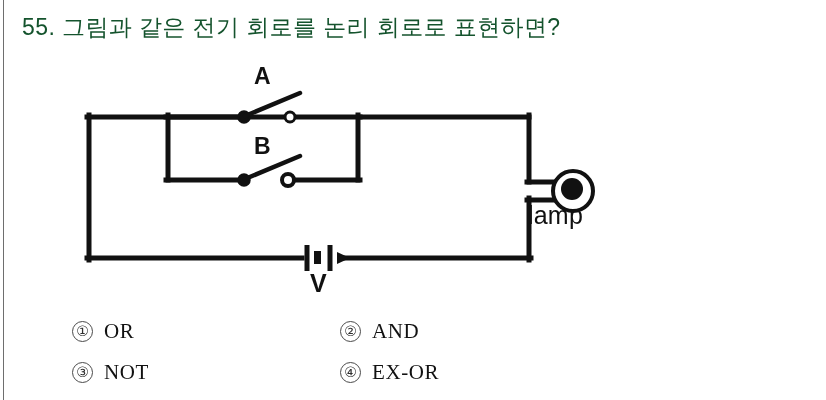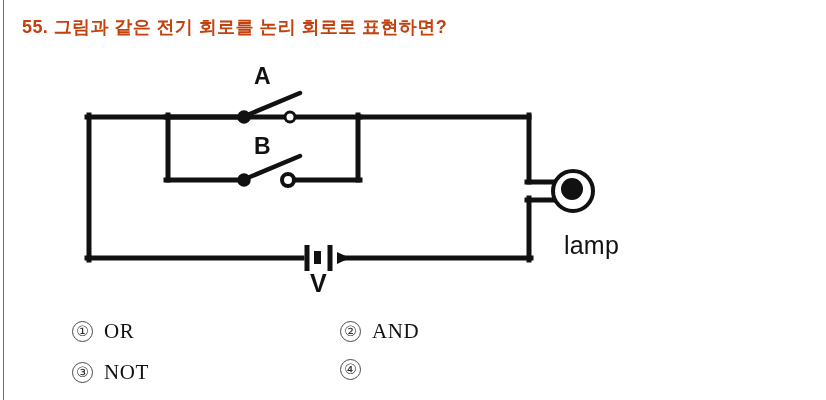--- a/index.html
+++ b/index.html
@@ -33,26 +33,25 @@
     width: 1px;
     height: 400px;
     background: #6e6e6e;
   }
 
   
   .question-line {
     position: absolute;
     left: 22px;
     top: 12px;
-    font-size: 18px;
+    font-size: 23px;
     line-height: 30px;
     letter-spacing: 0.4px;
     white-space: nowrap;
-    color: #c2410c;
-    font-weight: bold;
+    color: #14532d;
   }
   .q-number {
     display: inline;
   }
   .q-text {
     display: inline;
   }
 
   
   .circuit-figure {
@@ -71,26 +70,25 @@
     font-size: 23px;
     font-weight: 700;
     color: #111111;
     line-height: 1;
     white-space: nowrap;
   }
   .label-A { left: 254px; top: 10px; }
   .label-B { left: 254px; top: 80px; }
   .label-V { left: 310px; top: 216px; font-size: 25px; }
   .label-lamp {
-    left: 564px;
+    left: 528px;
     top: 148px;
     font-size: 25px;
     font-weight: 400;
     letter-spacing: 0.2px;
-    margin-top: 30px;
   }
 
   
   .choices {
     position: absolute;
     left: 0;
     top: 318px;
     width: 826px;
     height: 82px;
   }
@@ -226,17 +224,18 @@
       <span class="choice-label">AND</span>
     </div>
 
     <div class="choice choice-col1 choice-row2">
       <span class="choice-marker">③</span>
       <span class="choice-label">NOT</span>
     </div>
 
     <div class="choice choice-col2 choice-row2">
       <span class="choice-marker">④</span>
+      <span class="choice-label">EX-OR</span>
     </div>
 
   </div>
 
 </div>
 
 </body></html>

